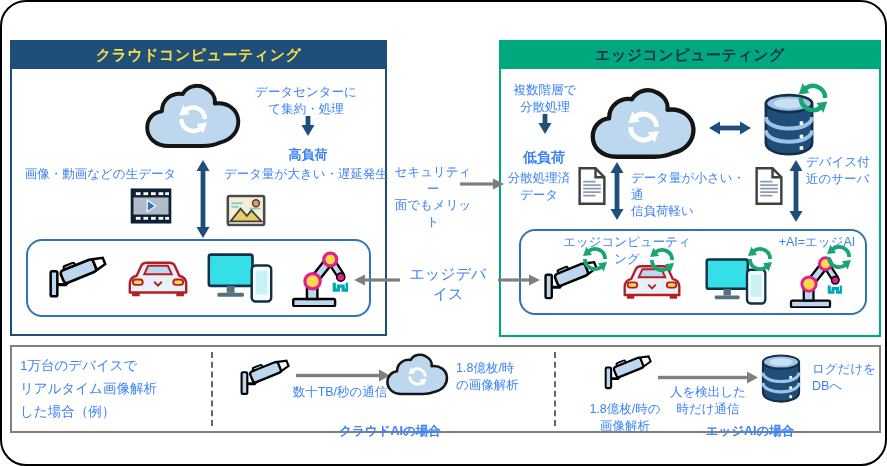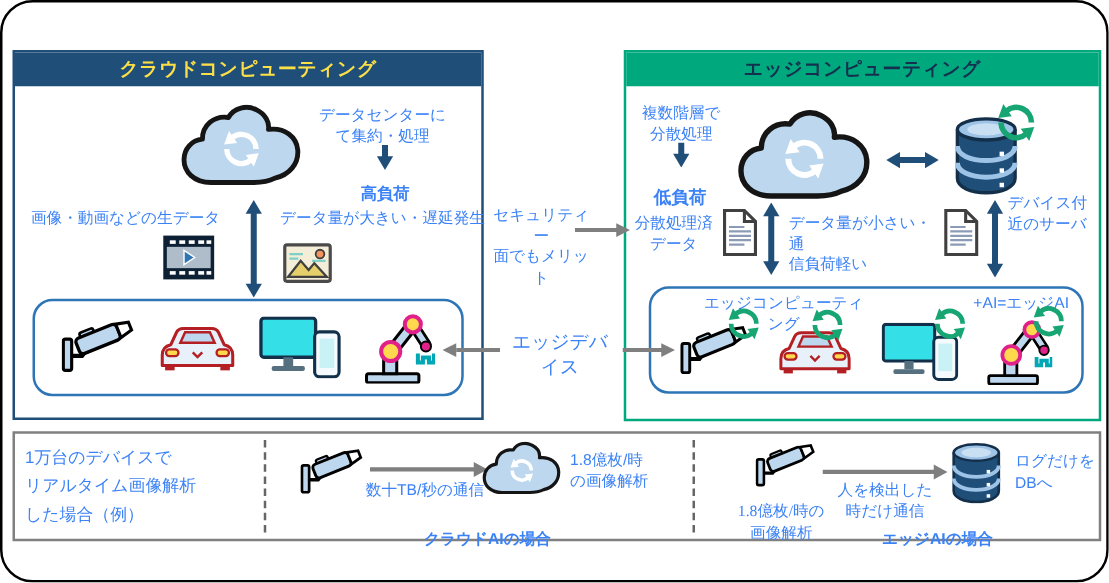--- a/index.html
+++ b/index.html
@@ -307,21 +307,21 @@
     <div class="lbl b" style="left:320px;top:64px;width:116px;">クラウドAIの場合</div>
 
     <div class="divider" style="left:542px;top:5px;height:74px;"></div>
 
     <div class="dev abs" style="left:592px;top:4px;">
       <svg width="50" height="44" viewBox="0 0 72 64">
           <use href="#sym-camera"></use>
         </svg>
 
     </div>
-    <div class="lbl" style="left:566px;top:54px;width:94px;font-family:Liberation Serif, serif;">1.8億枚/時の
+    <div class="lbl" style="left:566px;top:54px;width:94px;">1.8億枚/時の
 画像解析</div>
     <svg class="abs" style="left:646px;top:24px;" width="100" height="13" viewBox="0 0 100 13">
       <rect x="0" y="4.8" width="90" height="3.4" fill="#7f7f7f"></rect>
         <polygon points="100,6.5 89,0.5 89,12.5" fill="#7f7f7f"></polygon>
     </svg>
     <div class="lbl" style="left:650px;top:37px;width:92px;">人を検出した
 時だけ通信</div>
     <svg class="abs" style="left:744px;top:6px;" width="50" height="50" viewBox="0 0 64 72">
         <use href="#sym-db"></use>
       </svg>

